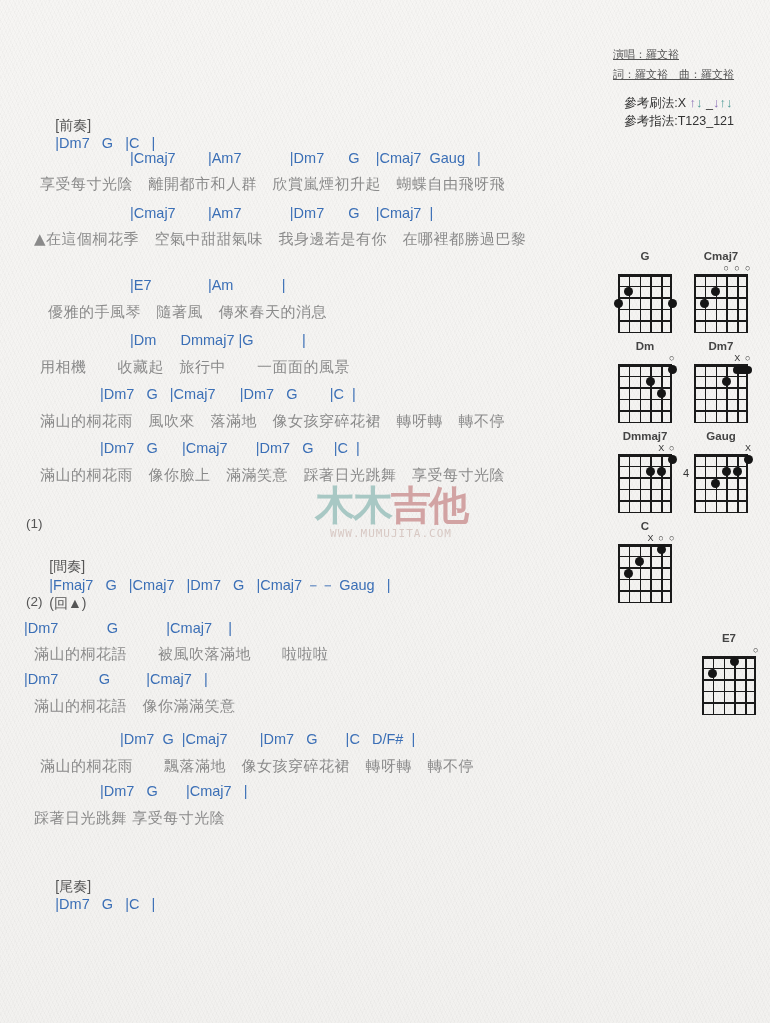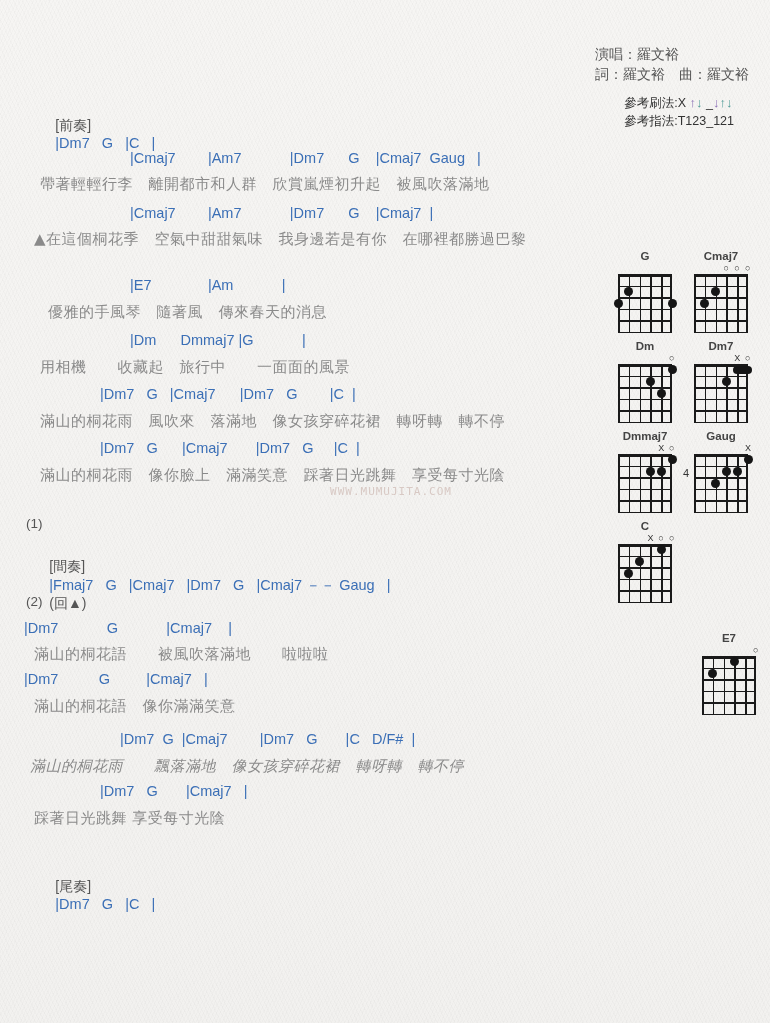--- a/index.html
+++ b/index.html
@@ -21,21 +21,21 @@
   .page{position:absolute;inset:0;z-index:2;}
 
   
   .title{
     position:absolute;left:0;right:0;top:18px;text-align:center;
     font-family:"DejaVu Sans","Liberation Sans",sans-serif;
     font-size:27px;color:#5f5f5f;letter-spacing:1px;
   }
   .keyinfo{position:absolute;left:110px;top:28px;font-size:13.5px;color:#333;line-height:21px;}
   .keyinfo div{white-space:nowrap;}
-  .credits{position:absolute;right:21px;top:44px;text-align:left;font-size:14px;color:#555;line-height:20px;}
+  .credits{position:absolute;right:36px;top:44px;text-align:left;font-size:11px;color:#555;line-height:20px;text-decoration:underline;}
   .patterns{position:absolute;right:36px;top:94px;text-align:left;font-size:12.5px;color:#333;line-height:18px;}
   .patterns .row{white-space:nowrap;}
   .arr{font-size:13px;font-weight:bold;}
   .arr.dn{color:#4f9a96;}
   .arr.pur{color:#8b6fb5;}
 
   
   .sheet{position:absolute;left:0;top:0;width:660px;}
   .line{position:absolute;white-space:pre;}
   .chords{font-size:14.5px;color:#3b6fb6;letter-spacing:0px;}
@@ -81,32 +81,33 @@
   <div class="patterns">
     <div class="row">
       <span>參考刷法:X</span>
       <span class="arr pur">↑</span><span class="arr dn">↓</span>
       <span> _</span><span class="arr pur">↓</span><span class="arr dn">↑</span><span class="arr dn">↓</span>
     </div>
     <div class="row">參考指法:T123_121</div>
   </div>
 
   <div class="wm">
+    <div class="wmtxt"><span class="c1">木木</span><span class="c2">吉他</span></div>
     <div class="url">WWW.MUMUJITA.COM</div>
   </div>
 
   <div class="sheet">
 
     <div class="line sect" style="left:32px;top:101px;">
       <span>[前奏]</span>
       <span class="chords">|Dm7   G   |C   |</span>
     </div>
 
     <div class="line chords" style="left:130px;top:150px;">|Cmaj7        |Am7            |Dm7      G    |Cmaj7  Gaug   |</div>
-    <div class="line lyrics" style="left:40px;top:175px;">帶著輕輕行李　離開都市和人群　欣賞嵐煙初升起　被風吹落滿地</div>
+    <div class="line lyrics" style="left:40px;top:175px;">享受每寸光陰　離開都市和人群　欣賞嵐煙初升起　蝴蝶自由飛呀飛</div>
 
     <div class="line chords" style="left:130px;top:205px;">|Cmaj7        |Am7            |Dm7      G    |Cmaj7  |</div>
     <div class="line lyrics" style="left:34px;top:230px;">▲在這個桐花季　空氣中甜甜氣味　我身邊若是有你　在哪裡都勝過巴黎</div>
 
     <div class="line chords" style="left:130px;top:277px;">|E7              |Am            |</div>
     <div class="line lyrics" style="left:48px;top:303px;">優雅的手風琴　隨著風　傳來春天的消息</div>
 
     <div class="line chords" style="left:130px;top:332px;">|Dm      Dmmaj7 |G            |</div>
     <div class="line lyrics" style="left:40px;top:358px;">用相機　　收藏起　旅行中　　一面面的風景</div>
 
@@ -125,21 +126,21 @@
 
     <div class="line secno" style="left:26px;top:594px;">(2)</div>
 
     <div class="line chords" style="left:24px;top:620px;">|Dm7            G            |Cmaj7    |</div>
     <div class="line lyrics" style="left:34px;top:645px;">滿山的桐花語　　被風吹落滿地　　啦啦啦</div>
 
     <div class="line chords" style="left:24px;top:671px;">|Dm7          G         |Cmaj7   |</div>
     <div class="line lyrics" style="left:34px;top:697px;">滿山的桐花語　像你滿滿笑意</div>
 
     <div class="line chords" style="left:120px;top:731px;">|Dm7  G  |Cmaj7        |Dm7   G       |C   D/F#  |</div>
-    <div class="line lyrics" style="left:30px;top:757px;font-style:italic;">滿山的桐花雨　　飄落滿地　像女孩穿碎花裙　轉呀轉　轉不停</div>
+    <div class="line lyrics" style="left:40px;top:757px;">滿山的桐花雨　　飄落滿地　像女孩穿碎花裙　轉呀轉　轉不停</div>
 
     <div class="line chords" style="left:100px;top:783px;">|Dm7   G       |Cmaj7   |</div>
     <div class="line lyrics" style="left:34px;top:809px;">踩著日光跳舞 享受每寸光陰</div>
 
     <div class="line sect" style="left:32px;top:862px;">
       <span>[尾奏]</span>
       <span class="chords">|Dm7   G   |C   |</span>
     </div>
   </div>
 

